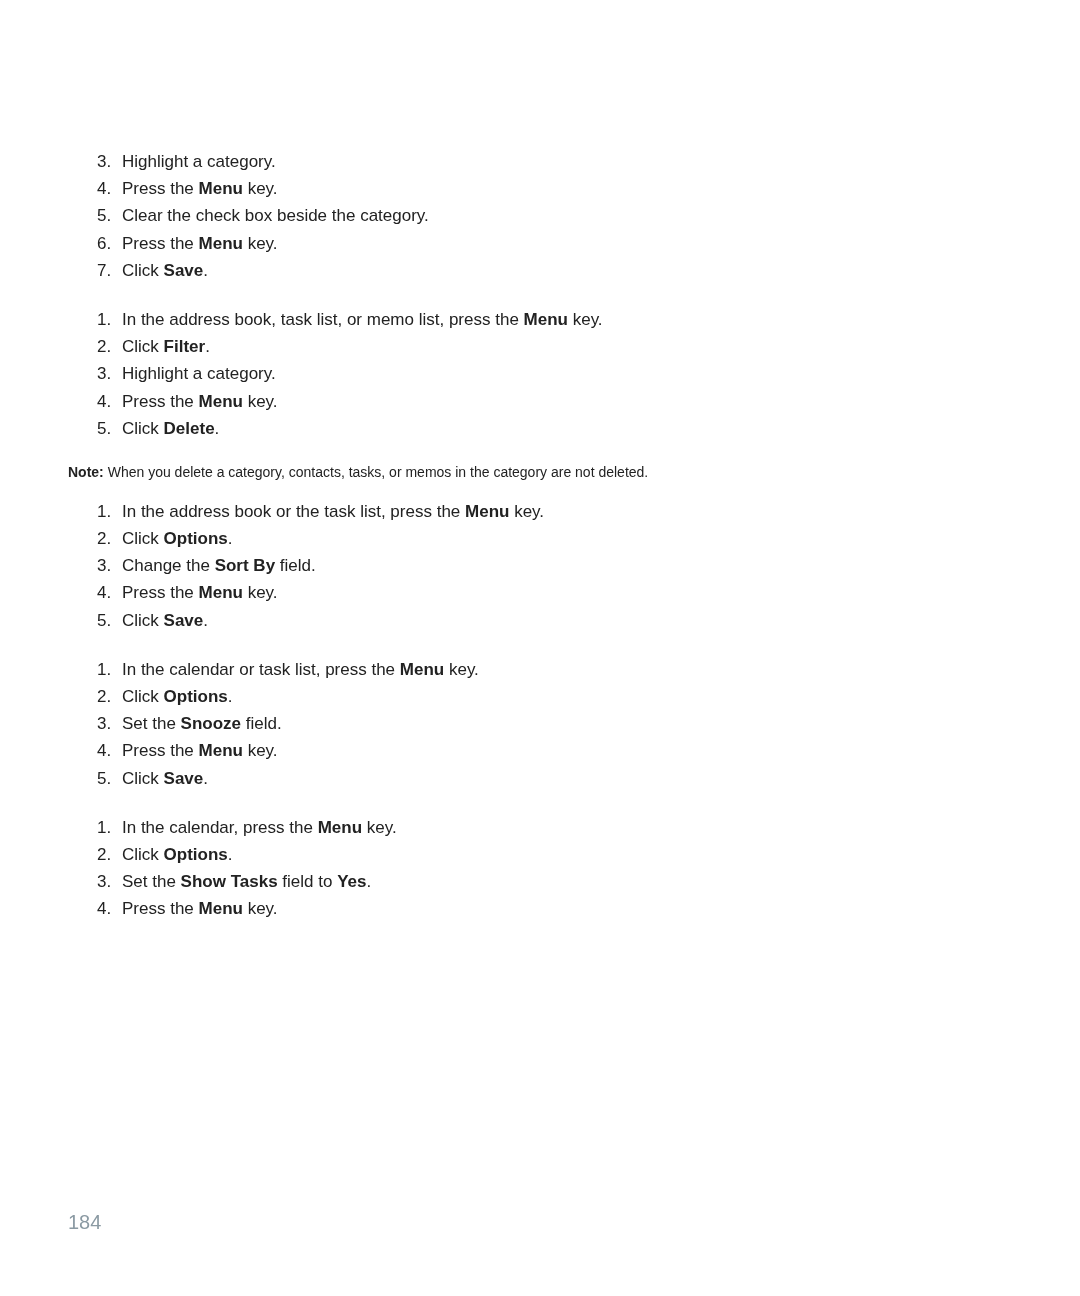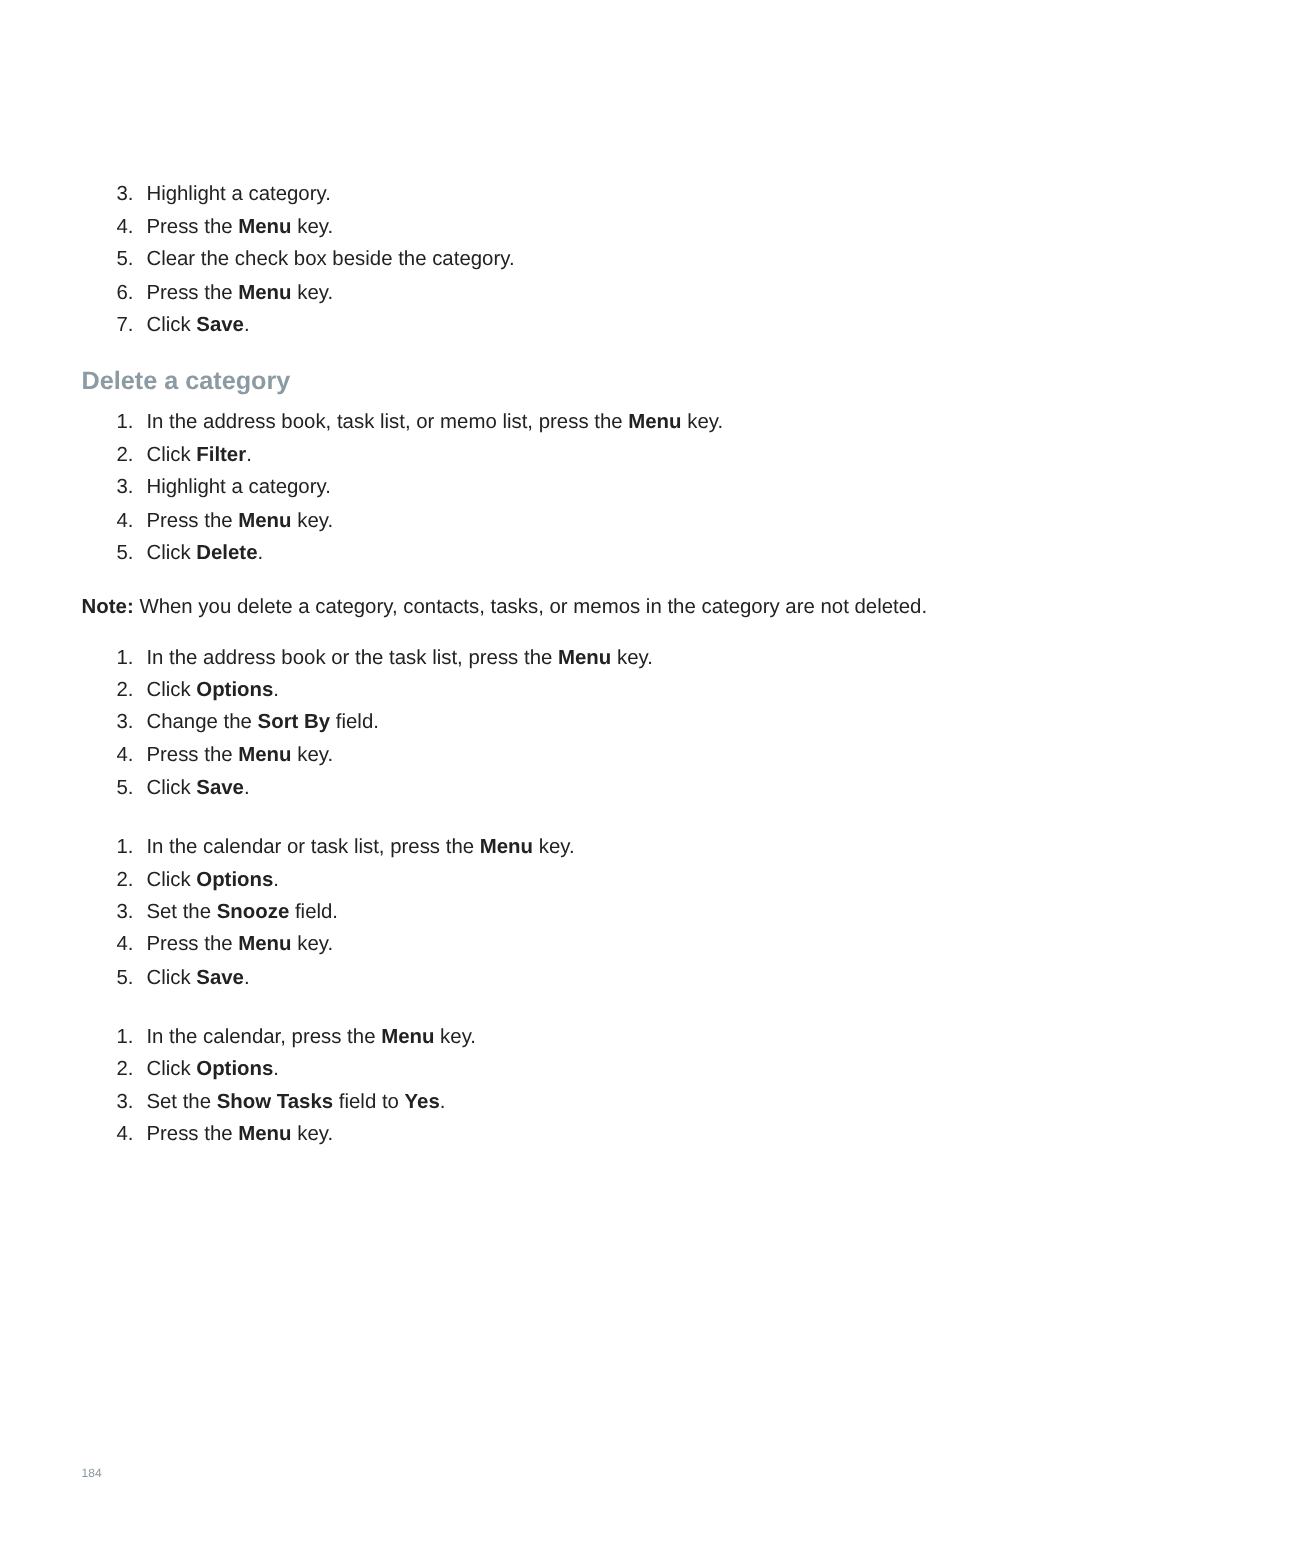--- a/index.html
+++ b/index.html
@@ -35,50 +35,49 @@
     font-weight: 700;
     color: #8b9aa3;
   }
   h1.main-head {
     margin: 24px 0 20px 0;
     font-size: 28px;
     font-weight: 700;
     color: #7fbf3f;
   }
   .note-line {
-    font-size: 17px;
+    font-size: 14px;
     margin: 4px 0 18px 0;
   }
   .note-label {
     font-weight: 700;
   }
   .page-number {
     position: absolute;
     left: 68px;
     bottom: 62px;
     color: #8b9aa3;
-    font-size: 10px;
+    font-size: 20px;
   }
   b { font-weight: 700; }
 </style>
 </head>
 <body>
 
 <div class="page">
 
   <ol class="top-list" id="top-list" start="3">
       <li>Highlight a category.</li>
       <li>Press the <b>Menu</b> key.</li>
       <li>Clear the check box beside the category.</li>
       <li>Press the <b>Menu</b> key.</li>
       <li>Click <b>Save</b>.</li>
     </ol>
 
   <div id="sections-before">
-      <h2 class="sub-head">Delete a category</h2>
       <ol class="top-list" start="1">
         <li>In the address book, task list, or memo list, press the <b>Menu</b> key.</li>
         <li>Click <b>Filter</b>.</li>
         <li>Highlight a category.</li>
         <li>Press the <b>Menu</b> key.</li>
         <li>Click <b>Delete</b>.</li>
       </ol>
       <div class="note-line"><span class="note-label">Note:</span><span>  When you delete a category, contacts, tasks, or memos in the category are not deleted.</span></div>
     </div>
 

